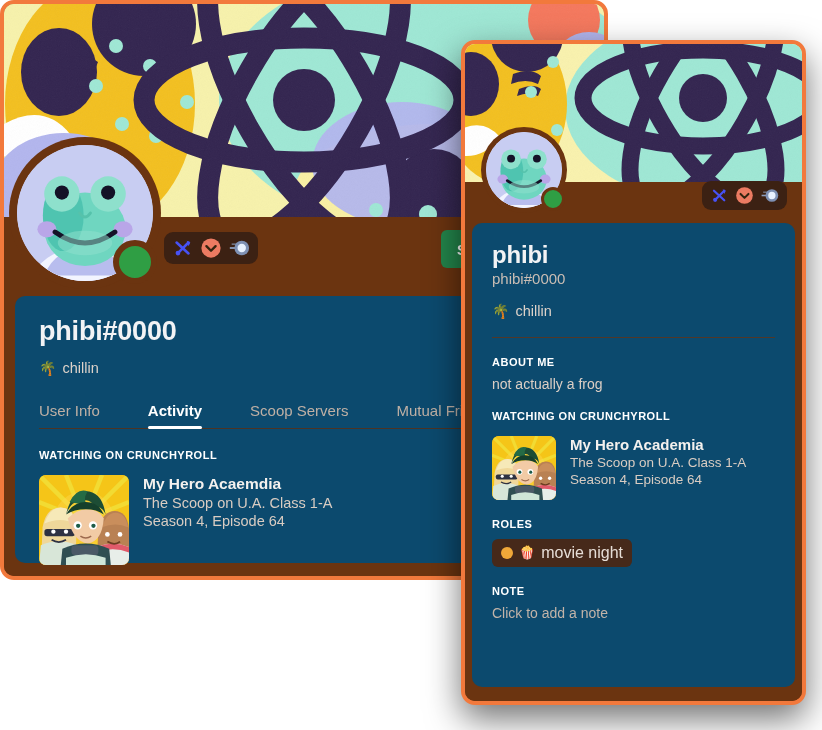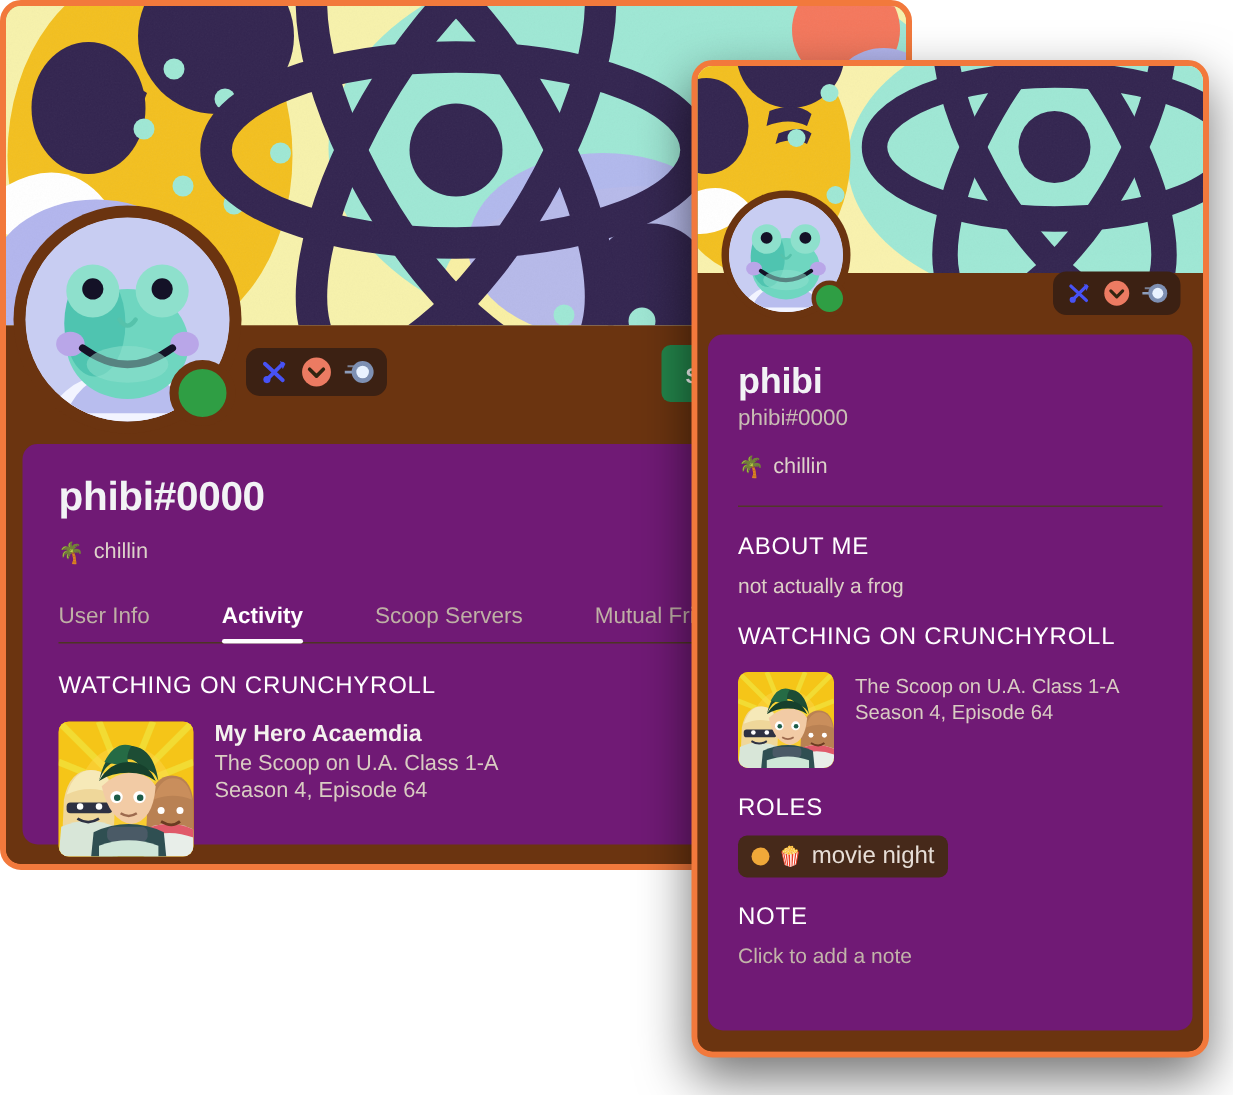--- a/index.html
+++ b/index.html
@@ -144,21 +144,21 @@
     padding-left: 16px;
     line-height: 38px;
     white-space: nowrap;
     overflow: hidden;
     cursor: pointer;
   }
 
   
   .inner-panel {
     position: absolute;
-    background: #701a75;
+    background: #0c4a6e;
     border-radius: 10px;
     box-sizing: border-box;
   }
   #panel-back {
     left: 15px; top: 296px;
     width: 578px; height: 267px;
     padding: 20px 24px 0 24px;
   }
   #panel-front {
     left: 472px; top: 223px;
@@ -226,22 +226,22 @@
     content: "";
     position: absolute;
     left: 0; right: 0; bottom: -1px;
     height: 3px;
     background: #ffffff;
     border-radius: 2px;
   }
 
   
   .section-header {
-    font-size: 16px;
-    font-weight: normal;
+    font-size: 11px;
+    font-weight: bold;
     letter-spacing: 0.5px;
     color: #ffffff;
     text-transform: uppercase;
   }
   .section-text {
     font-size: 14px;
     color: #dccfc5;
     margin: 8px 0 0 0;
   }
 
@@ -651,20 +651,21 @@
           <circle cx="60" cy="56" r="4.6" fill="#fff"></circle>
         <circle cx="43.5" cy="56.5" r="2.4" fill="#1d5c49"></circle>
           <circle cx="60.5" cy="56.5" r="2.4" fill="#1d5c49"></circle>
         <path d="M46 68 q6 4 12 0" stroke="#9d6a4e" stroke-width="1.8" fill="none"></path>
         <path d="M26 82 q26 -12 52 0 l2 20 h-56 z" fill="#2f4f52"></path>
         <rect x="36" y="78" width="30" height="11" rx="4" fill="#4a5a66"></rect>
         <path d="M30 92 q22 -8 44 0 l0 10 h-44 z" fill="#cfe6d8"></path>
       </svg>
     </div>
     <div class="activity-meta">
+      <p class="activity-title">My Hero Academia</p>
       <p class="activity-line">The Scoop on U.A. Class 1-A</p>
       <p class="activity-line">Season 4, Episode 64</p>
     </div>
   </div>
 
   <div class="section-header mt18">ROLES</div>
   <div>
     <span class="role-pill">
       <span class="role-dot"></span>
       <span class="role-emoji">🍿</span>

